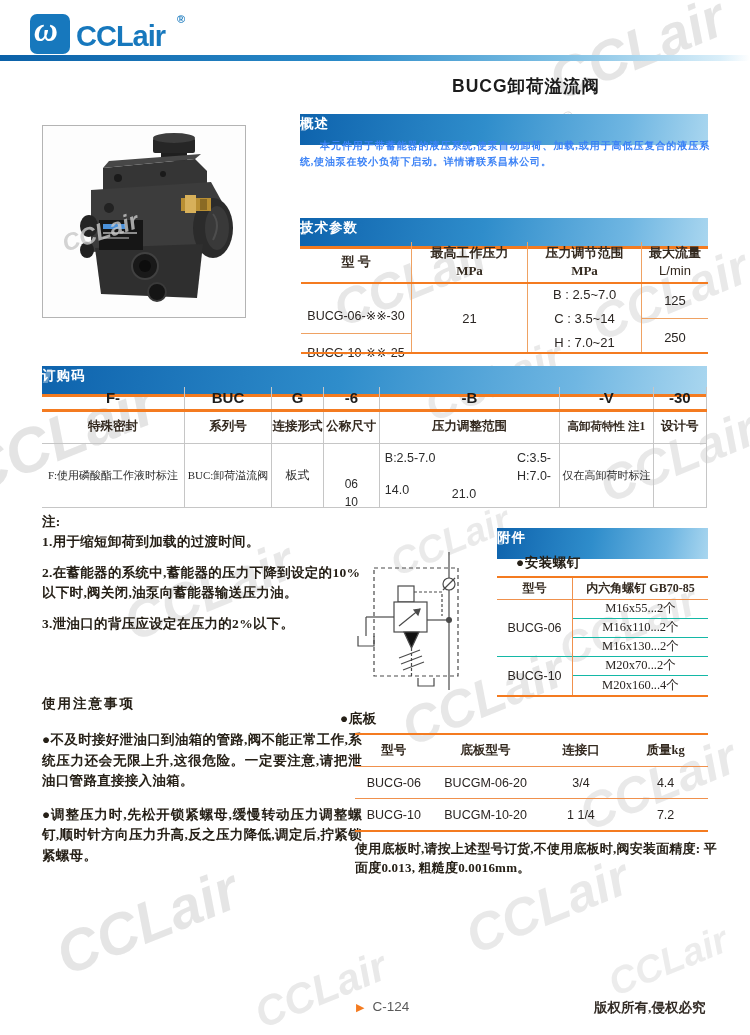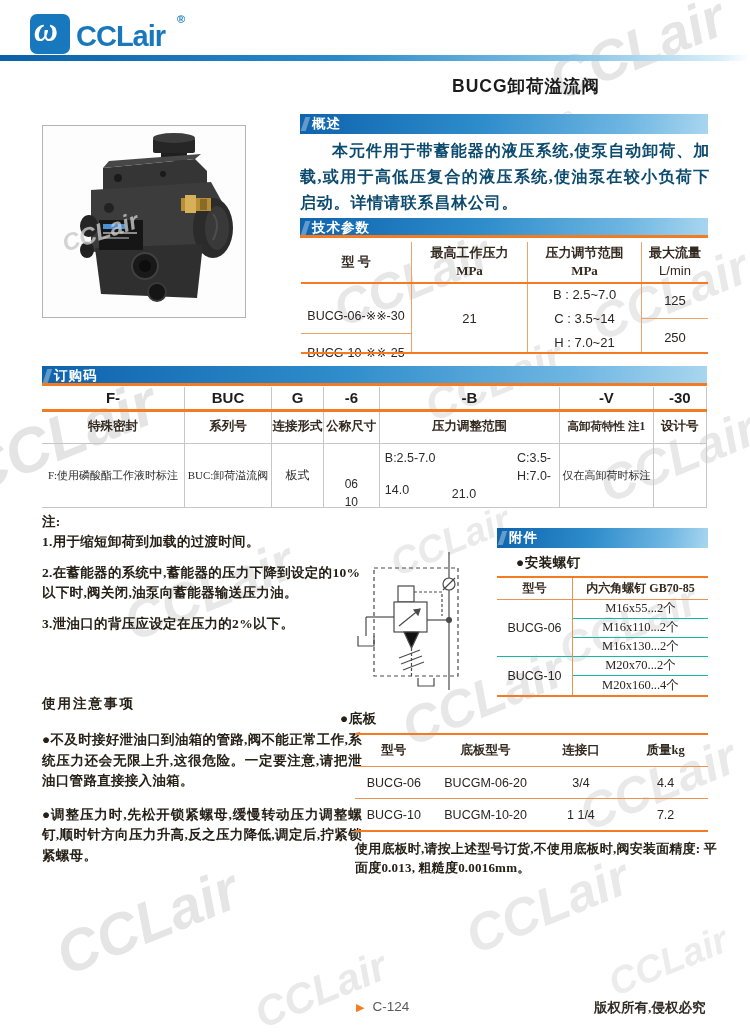--- a/index.html
+++ b/index.html
@@ -25,36 +25,36 @@
              letter-spacing:-1px;}
   .logo-reg{position:absolute;left:177px;top:13px;color:#1778bd;font-size:11px;font-weight:bold;}
   .hrule{position:absolute;left:0;top:55px;width:750px;height:6px;
          background:linear-gradient(to right,#0b61a8 0%,#2a8ac8 45%,#7fc0e4 75%,#d9eef9 96%,#ffffff 100%);
          border-radius:0 3px 3px 0;}
 
   .page-title{position:absolute;left:452px;top:74px;font-size:17.5px;font-weight:bold;color:#1c1c1c;
               letter-spacing:1px;}
 
   
-  .secbar{position:absolute;height:20px;line-height:20px;color:#fff;font-weight:bold;font-size:13.5px;
-          padding-left:12px;box-sizing:border-box;letter-spacing:1px;
+  .secbar{position:absolute;height:31px;line-height:20px;color:#fff;font-weight:bold;font-size:13.5px;
+          box-sizing:border-box;letter-spacing:1px;
           background:linear-gradient(100deg,#0e63ad 0%,#2f8dcb 45%,#6fb6e2 80%,#a9d6ef 100%);}
   .secbar::before{content:"";position:absolute;left:3px;top:3px;width:5px;height:14px;
           background:rgba(255,255,255,.35);transform:skewX(-18deg);}
   .orange-under{border-bottom:3px solid #f47b20;}
 
   
   .photo{position:absolute;left:42px;top:125px;width:204px;height:193px;background:#fdfdfd;
          border:1px solid #b4b4b4;box-sizing:border-box;}
   .photo-wm{position:absolute;left:18px;top:92px;font-size:24px;color:#c9c9c9;opacity:.8;
             font-weight:bold;font-style:italic;transform:rotate(-18deg);}
 
   
-  .overview-text{position:absolute;left:300px;top:138px;width:410px;font-size:16px;font-weight:bold;
-                 line-height:1.62;letter-spacing:.8px;text-align:justify;text-indent:2em;color:#0c4a6e;}
+  .overview-text{position:absolute;left:300px;top:138px;width:410px;font-size:10px;font-weight:bold;
+                 line-height:1.62;letter-spacing:.8px;text-align:justify;text-indent:2em;color:#3b82f6;}
 
   
   .ttable{position:absolute;left:301px;top:242px;width:407px;height:112px;font-size:13px;}
   .tcol{position:absolute;top:0;height:112px;box-sizing:border-box;}
   .tdiv{border-right:1px solid #efa263;}
   .thead{height:40px;display:flex;flex-direction:column;justify-content:center;align-items:center;
          font-weight:bold;line-height:1.35;color:#33291f;}
   .tcell{display:flex;align-items:center;justify-content:center;font-family:"Liberation Sans","DejaVu Sans",sans-serif;}
   .tline-orange{position:absolute;left:0;width:100%;height:2px;background:#f47b20;}
   .thin-split{border-bottom:1px solid #efa263;}

